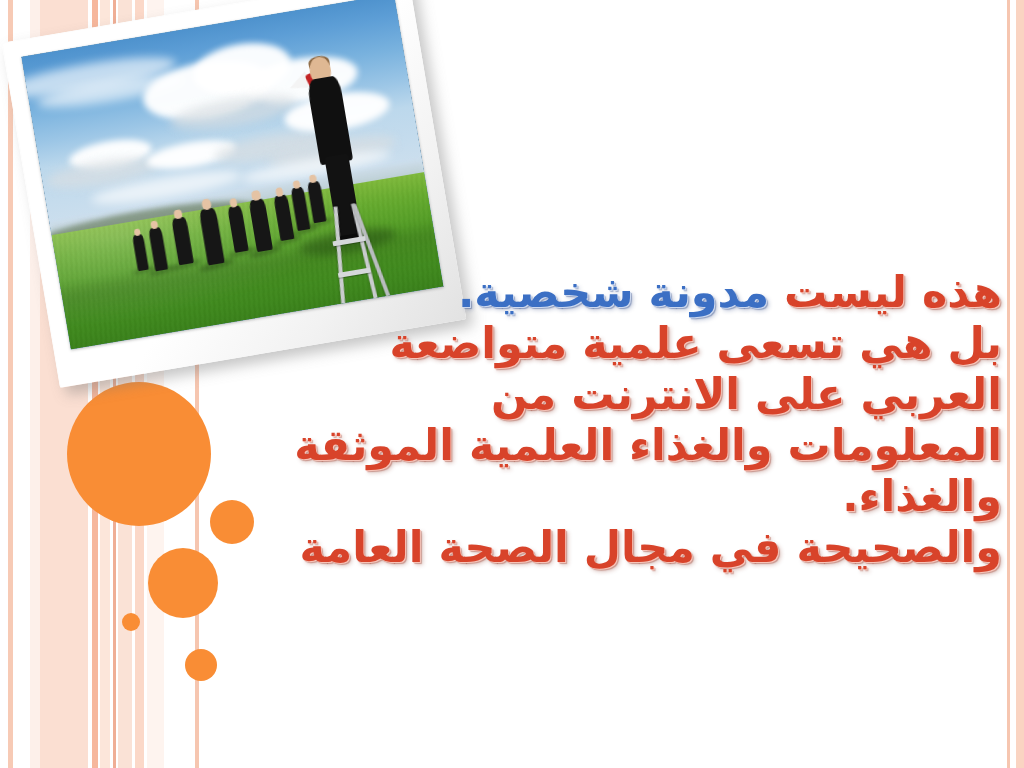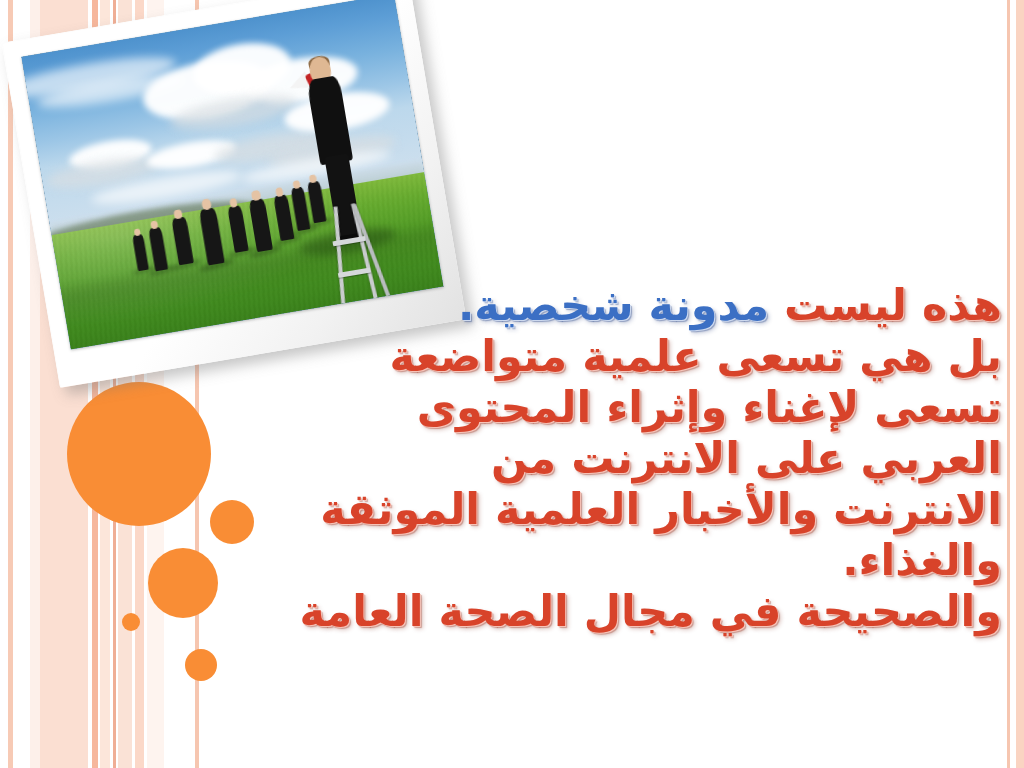--- a/index.html
+++ b/index.html
@@ -233,21 +233,21 @@
     position: absolute;
     background: rgba(18,42,10,0.35);
     border-radius: 50%;
     filter: blur(4px);
   }
 
   
   .text-block {
     position: absolute;
     right: 22px;
-    top: 280px;
+    top: 267px;
     width: 700px;
     text-align: right;
     direction: rtl;
   }
   .tline {
     font-size: 43px;
     line-height: 51px;
     font-weight: bold;
     white-space: nowrap;
     letter-spacing: 0px;
@@ -392,20 +392,19 @@
       </div>
     </div>
   </div>
 
   <div class="text-block">
     <div class="tline">
       <span class="red">هذه ليست</span>
       <span class="blue">مدونة شخصية.</span>
     </div>
     <div class="tline red">بل هي تسعى علمية متواضعة</div>
-    <div class="tline red">تسعى لإغناء  وإثراء المحتوى</div>
     <div class="tline red">العربي على الانترنت من</div>
-    <div class="tline red">الانترنت والأخبار العلمية الموثقة</div>
+    <div class="tline red">المعلومات والغذاء العلمية الموثقة</div>
     <div class="tline red">والغذاء.</div>
     <div class="tline red">والصحيحة في مجال الصحة العامة</div>
   </div>
 
 </div>
 
 </body></html>

